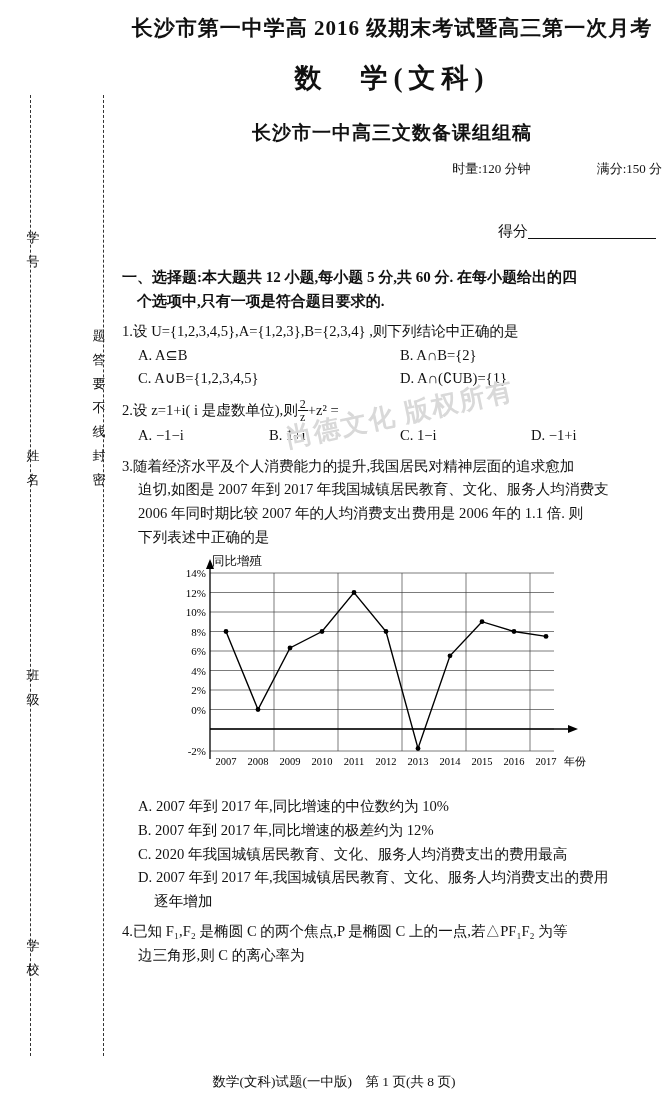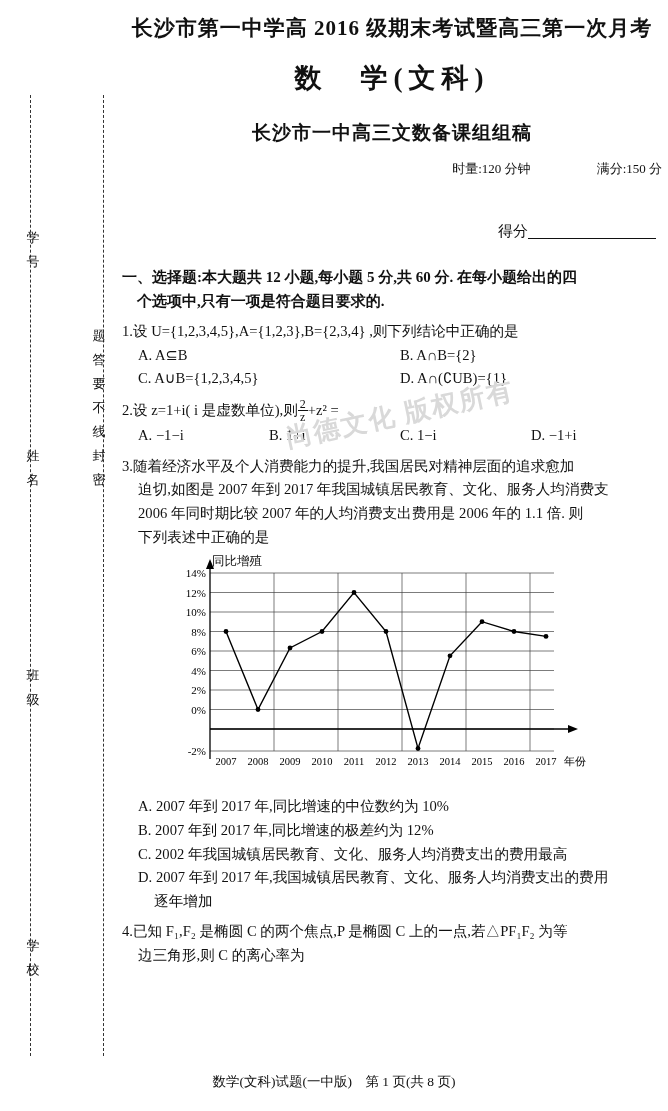--- a/index.html
+++ b/index.html
@@ -323,21 +323,21 @@
           <circle cx="316" cy="66.7" r="2.4"></circle>
           <circle cx="348" cy="76.5" r="2.4"></circle>
           <circle cx="380" cy="81.4" r="2.4"></circle>
         </g>
       </svg>
     </div>
 
     <div class="q" style="margin-top:12px;">
       <span class="indent">A. 2007 年到 2017 年,同比增速的中位数约为 10%</span>
       <span class="indent">B. 2007 年到 2017 年,同比增速的极差约为 12%</span>
-      <span class="indent">C. 2002 年我国城镇居民教育、文化、服务人均消费支出的费用最高</span>
+      <span class="indent">C. 2020 年我国城镇居民教育、文化、服务人均消费支出的费用最高</span>
       <span class="indent">D. 2007 年到 2017 年,我国城镇居民教育、文化、服务人均消费支出的费用</span>
       <span class="indent" style="padding-left:2.2em;">逐年增加</span>
     </div>
 
     <div class="q">
       <span class="body">
         <span>4.</span><span>已知 F₁,F₂ 是椭圆 C 的两个焦点,P 是椭圆 C 上的一点,若△PF₁F₂ 为等</span>
       </span>
       <span class="indent">边三角形,则 C 的离心率为</span>
     </div>

